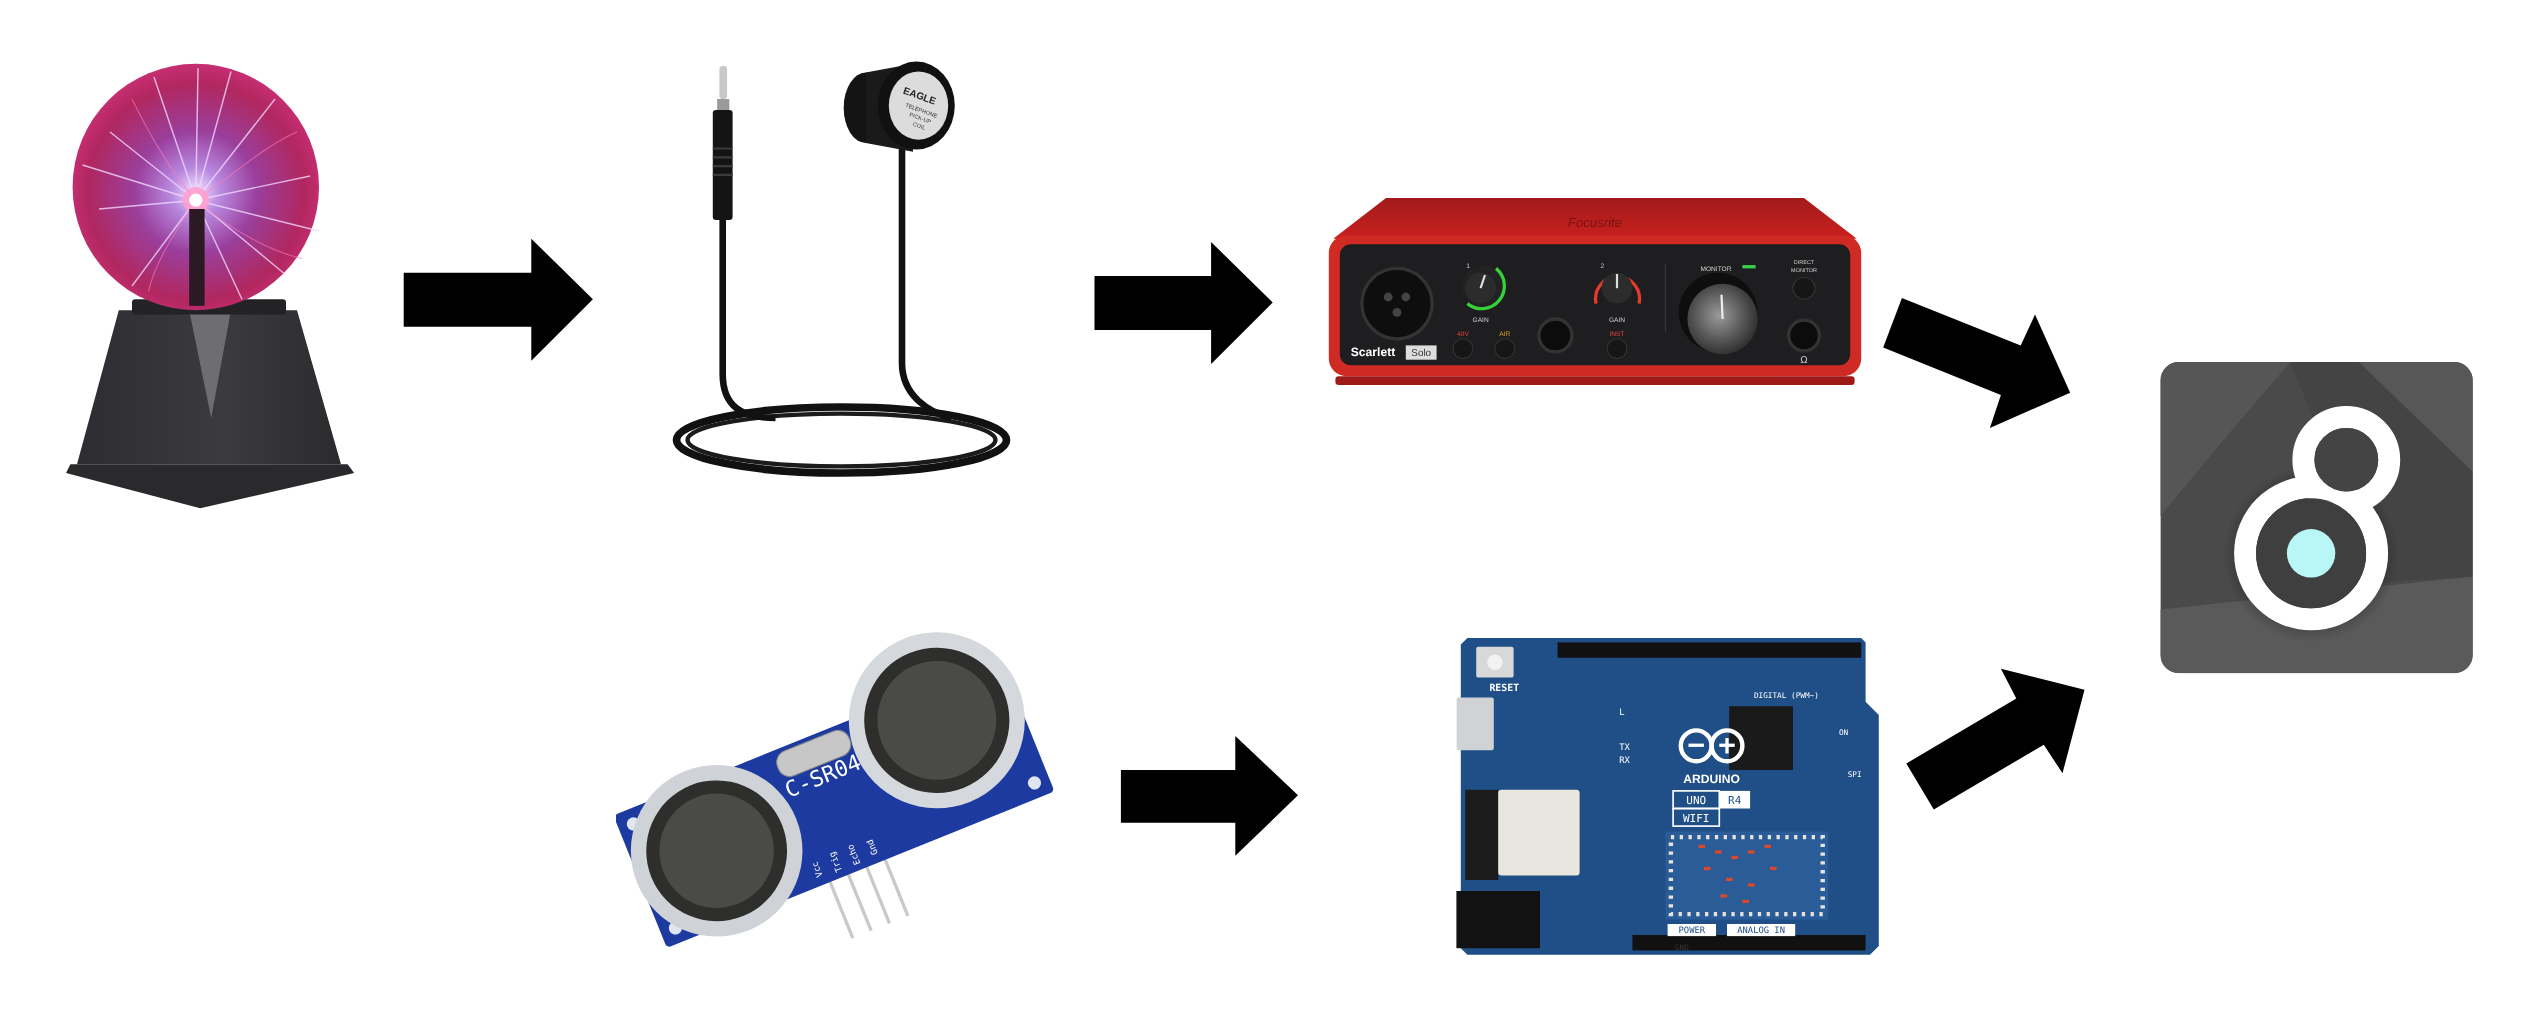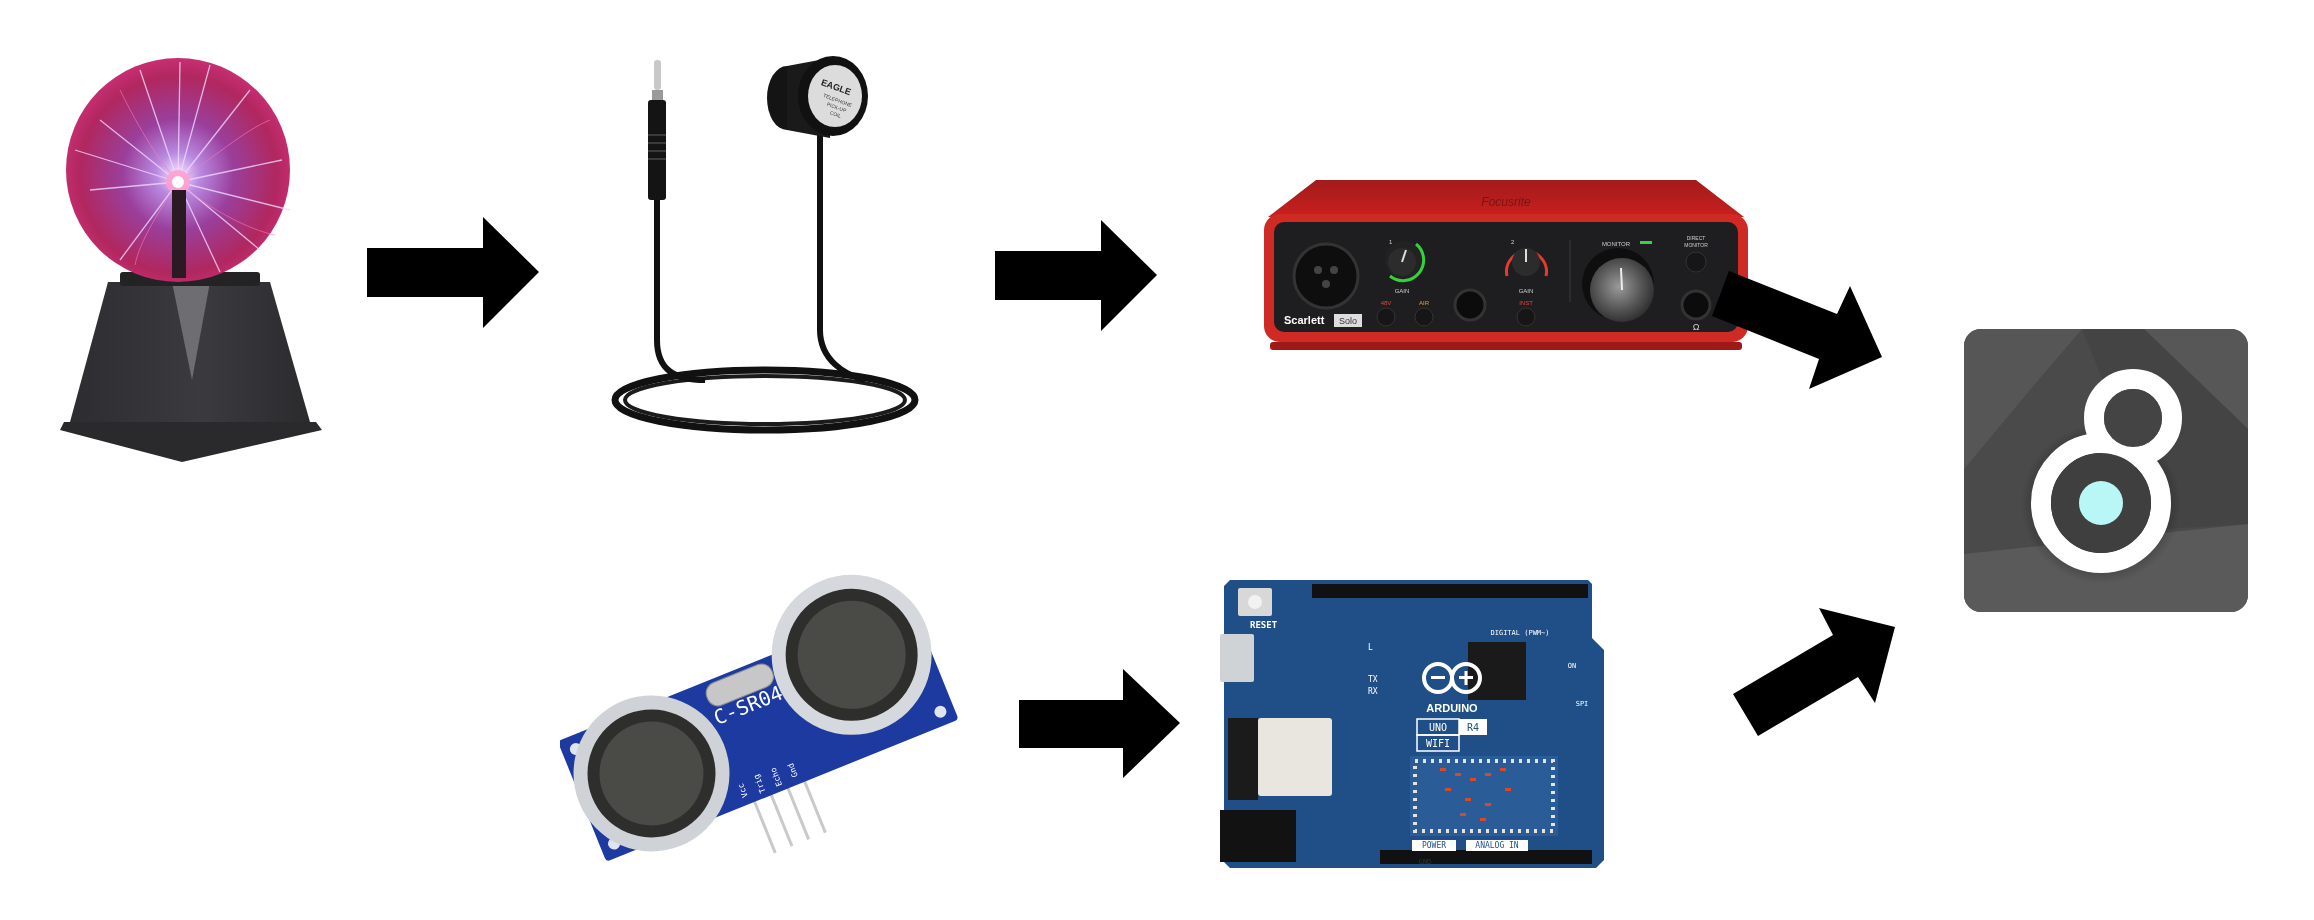--- a/index.html
+++ b/index.html
@@ -88,21 +88,21 @@
     <path d="M182,16 L225,8 L225,88 L182,80 Z" fill="#1a1a1a"></path>
     <ellipse cx="228" cy="46" rx="35" ry="40" fill="#111"></ellipse>
     <ellipse cx="230" cy="46" rx="27" ry="31" fill="#dcdcdc"></ellipse>
     <text x="230" y="40" text-anchor="middle" font-size="9" font-weight="bold" fill="#222" class="lbl" transform="rotate(20 230 40)">EAGLE</text>
     <text x="232" y="52" text-anchor="middle" font-size="5" fill="#333" class="lbl" transform="rotate(20 232 52)">TELEPHONE</text>
     <text x="231" y="59" text-anchor="middle" font-size="5" fill="#333" class="lbl" transform="rotate(20 231 59)">PICK-UP</text>
     <text x="230" y="66" text-anchor="middle" font-size="5" fill="#333" class="lbl" transform="rotate(20 230 66)">COIL</text>
   </svg>
 </div>
 
-<div class="node" style="left:1256px; top:172px; width:500px; height:190px;">
+<div class="node" style="left:1200px; top:172px; width:500px; height:190px;">
   <svg viewBox="0 0 500 190">
     <defs>
       <linearGradient id="redTop" x1="0" y1="0" x2="0" y2="1">
         <stop offset="0" stop-color="#a31a1c"></stop>
           <stop offset="1" stop-color="#c8201e"></stop>
       </linearGradient>
       <radialGradient id="knobGrad" cx="45%" cy="45%" r="60%">
         <stop offset="0" stop-color="#9a9a9a"></stop>
           <stop offset="0.6" stop-color="#555"></stop>
           <stop offset="1" stop-color="#2a2a2a"></stop>
@@ -185,21 +185,21 @@
       <circle cx="85" cy="165" r="78" fill="#cfd3d8"></circle>
       <circle cx="85" cy="165" r="64" fill="#2e2f2c"></circle>
       <circle cx="85" cy="165" r="52" fill="#4a4b46"></circle>
       <circle cx="315" cy="130" r="80" fill="#d5d8dc"></circle>
       <circle cx="315" cy="130" r="66" fill="#2e2f2c"></circle>
       <circle cx="315" cy="130" r="54" fill="#4a4b46"></circle>
     </g>
   </svg>
 </div>
 
-<div class="node" style="left:1220px; top:578px; width:390px; height:295px;text-align:right;">
+<div class="node" style="left:1324px; top:578px; width:390px; height:295px;text-align:right;">
   <svg viewBox="0 0 390 295">
 
     <path d="M10,2 L368,2 L372,6 L372,60 L384,72 L384,282 L376,290 L10,290 L4,284 L4,8 Z" fill="#1f4f86"></path>
 
     <rect x="92" y="6" width="276" height="14" fill="#111"></rect>
     <rect x="160" y="272" width="212" height="14" fill="#111"></rect>
 
     <rect x="18" y="10" width="34" height="28" rx="2" fill="#d8d8d8"></rect>
     <circle cx="35" cy="24" r="7" fill="#f2f2f2"></circle>
     <text x="30" y="50" font-size="9" font-weight="bold" fill="#fff" class="mono">RESET</text>

